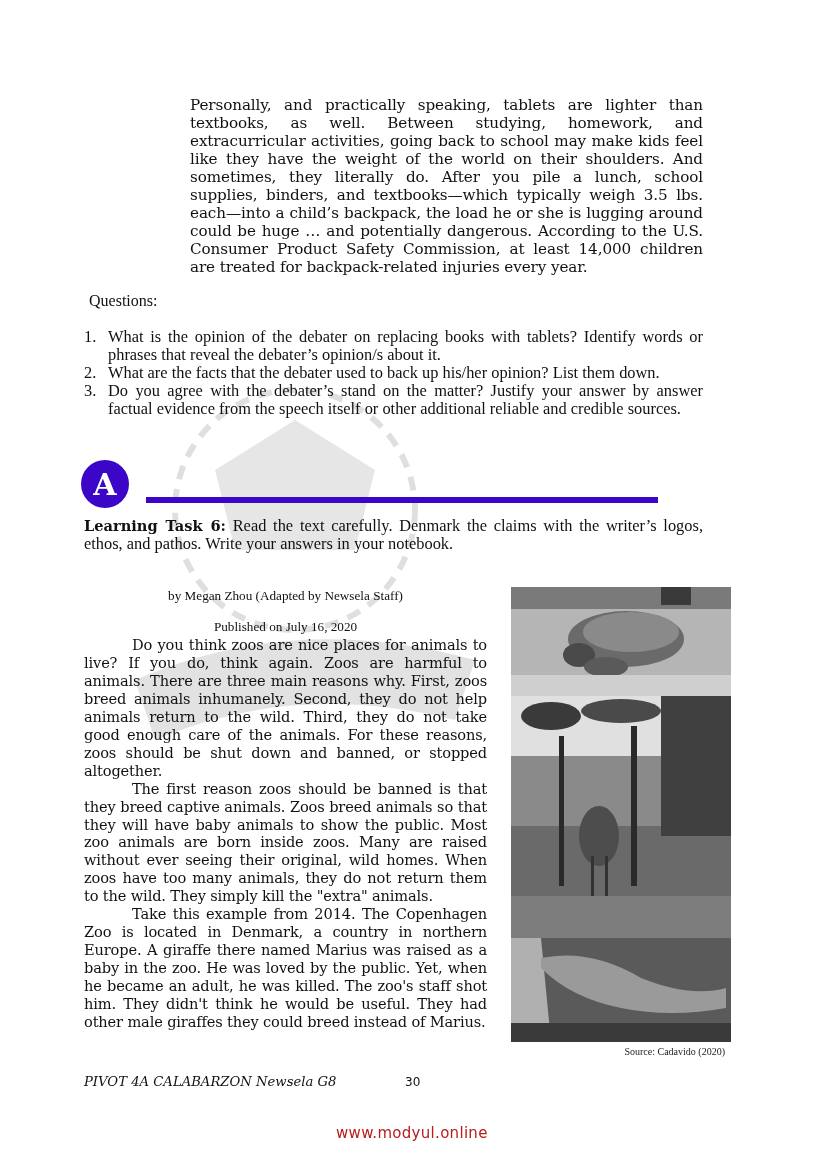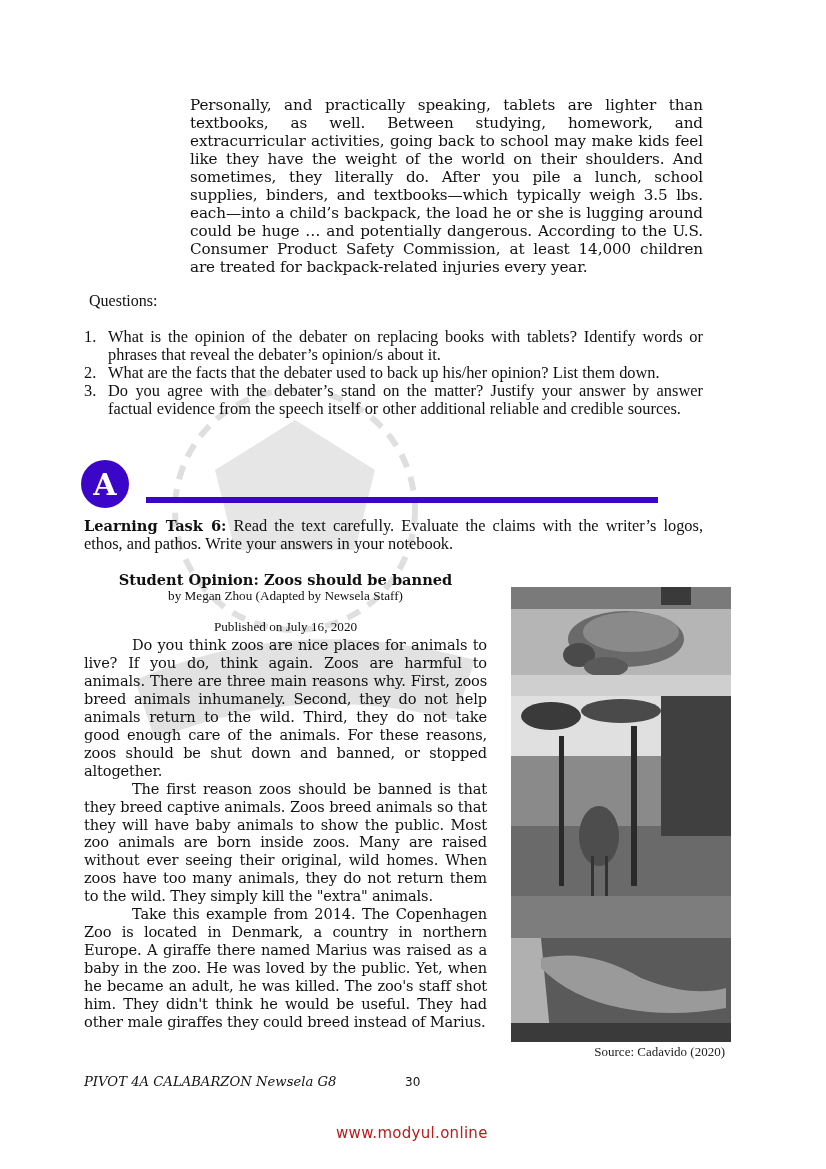--- a/index.html
+++ b/index.html
@@ -78,21 +78,21 @@
       overflow: hidden; background: #777;
     }
     .photo { position: absolute; left: 0; width: 220px; overflow: hidden; }
     .photo svg { display: block; }
     .photo-tortoise { top: 0; height: 109px; }
     .photo-giraffes { top: 109px; height: 242px; }
     .photo-crocodile { top: 351px; height: 104px; }
 
     .photo-caption {
       position: absolute; left: 511px; top: 1046px; width: 214px; text-align: right;
-      font-family: "Liberation Serif", serif; font-size: 13px; line-height: 11px; color: #222;
+      font-family: "Liberation Serif", serif; font-size: 10px; line-height: 11px; color: #222;
     }
 
     .footer-title {
       position: absolute; left: 84px; top: 1074px;
       font-family: "DejaVu Serif", serif; font-style: italic; font-size: 13.2px; line-height: 16px;
     }
     .footer-page {
       position: absolute; left: 405px; top: 1074px;
       font-family: "DejaVu Sans", sans-serif; font-size: 12px; line-height: 16px;
     }
@@ -130,24 +130,23 @@
       <span>Do you agree with the debater’s stand on the matter? Justify your answer by answer factual evidence from the speech itself or other additional reliable and credible sources.</span>
     </li>
   </ol>
 
   <div class="badge">
     <span>A</span>
   </div>
   <div class="section-bar"></div>
 
   <div class="task">
-    <span class="task-label">Learning Task 6:</span><span> Read the text carefully. Evaluate the claims with the writer’s logos, ethos, and pathos. Write your answers in your notebook.</span>
+    <span class="task-label">Learning Task 6:</span><span> Read the text carefully. Denmark the claims with the writer’s logos, ethos, and pathos. Write your answers in your notebook.</span>
   </div>
 
-  <div class="article-title">Student Opinion: Zoos should be banned</div>
   <div class="article-byline">by Megan Zhou (Adapted by Newsela Staff)</div>
   <div class="article-date">Published on July 16, 2020</div>
 
   <div class="article-body">
     <p>Do you think zoos are nice places for animals to live? If you do, think again. Zoos are harmful to animals. There are three main reasons why. First, zoos breed animals inhumanely. Second, they do not help animals return to the wild. Third, they do not take good enough care of the animals. For these reasons, zoos should be shut down and banned, or stopped altogether.</p>
     <p>The first reason zoos should be banned is that they breed captive animals. Zoos breed animals so that they will have baby animals to show the public. Most zoo animals are born inside zoos. Many are raised without ever seeing their original, wild homes. When zoos have too many animals, they do not return them to the wild. They simply kill the "extra" animals.</p>
     <p>Take this example from 2014. The Copenhagen Zoo is located in Denmark, a country in northern Europe.  A giraffe there named Marius was raised as a baby in the zoo. He was loved by the public. Yet, when he became an adult, he was killed. The zoo's staff shot him.  They didn't think he would be useful. They had other male giraffes they could breed instead of Marius.</p>
   </div>
 
   <div class="photo-collage">

